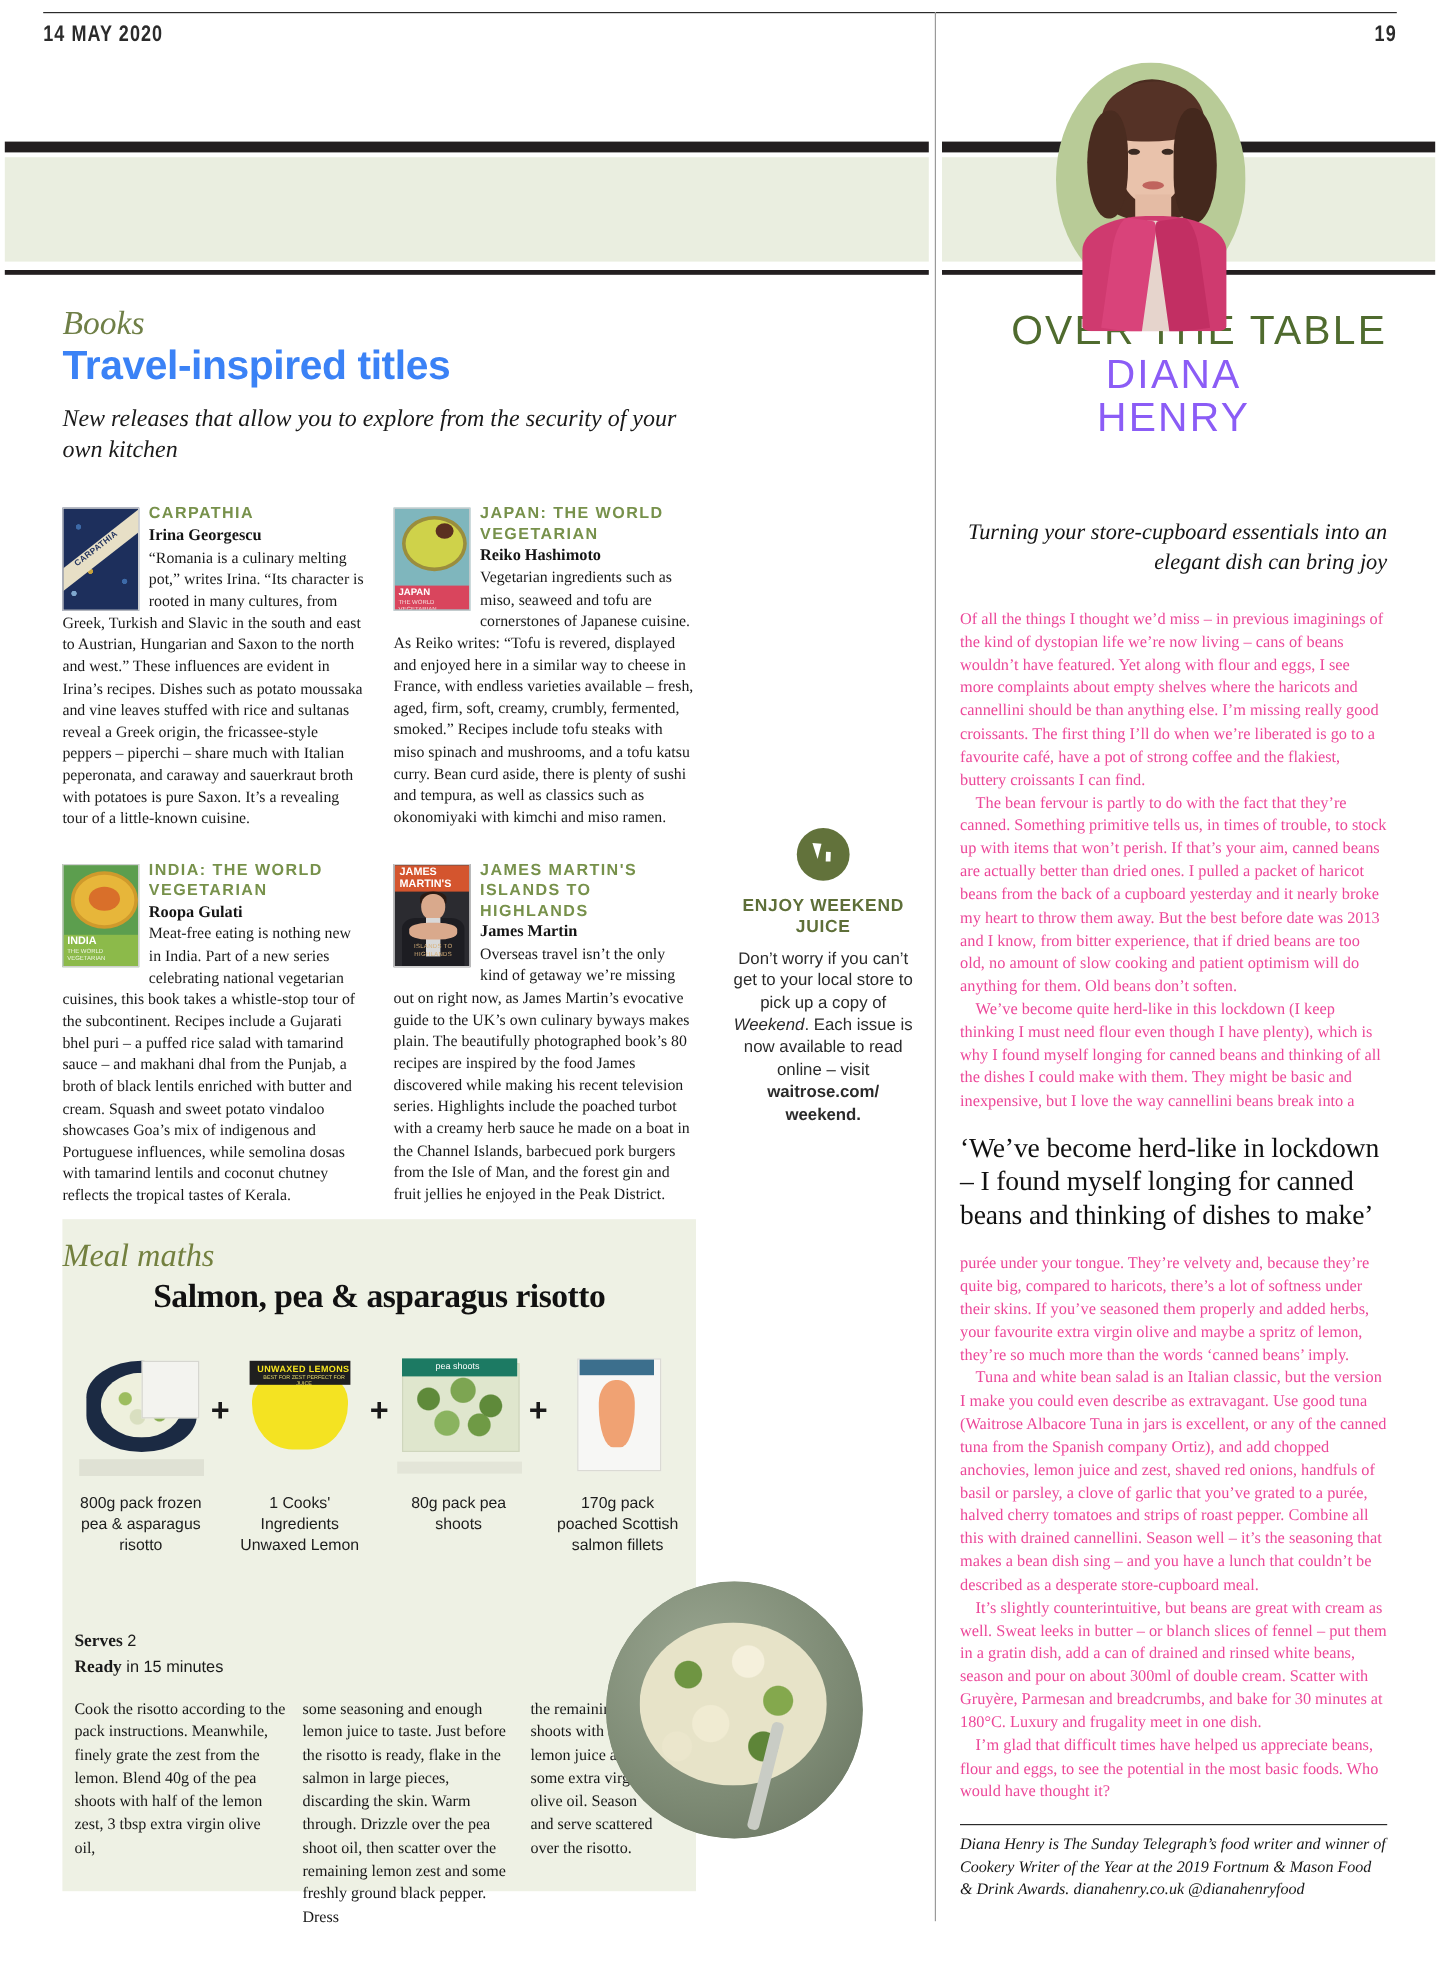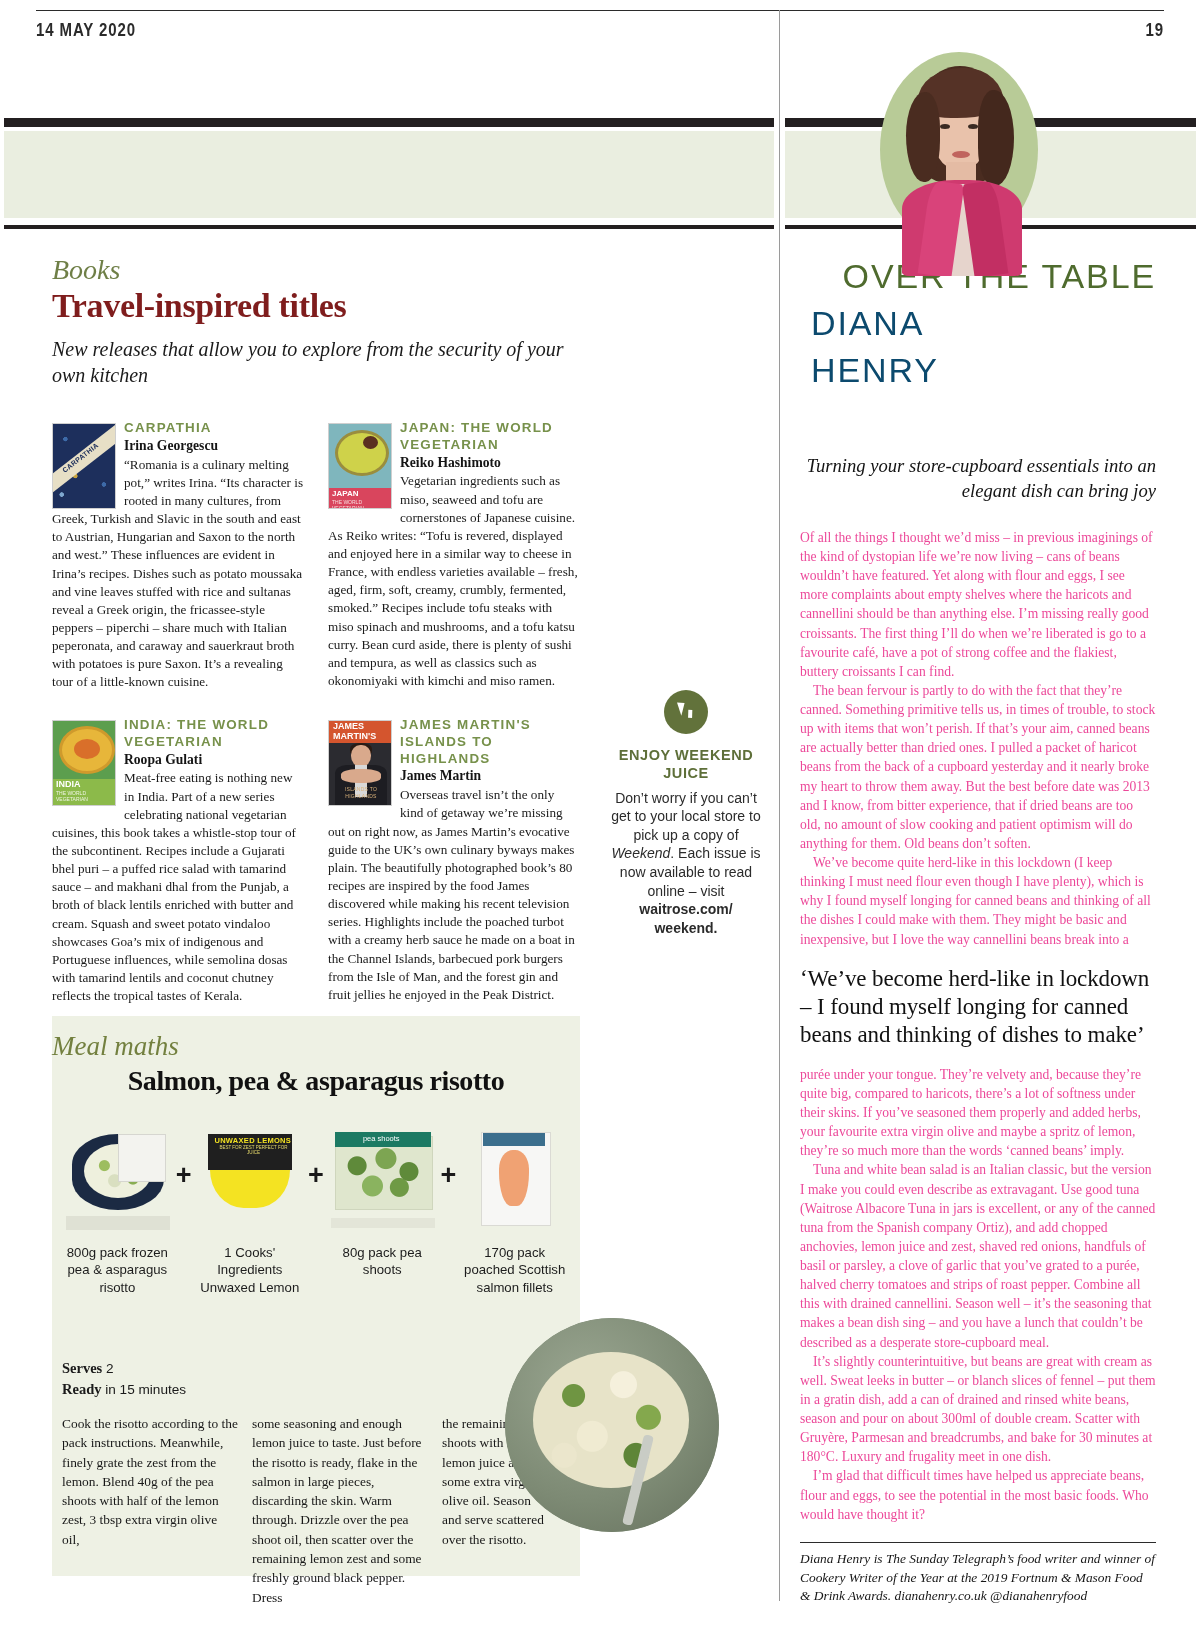--- a/index.html
+++ b/index.html
@@ -200,27 +200,27 @@
   }
   .kicker {
     font-family: "Liberation Serif", serif;
     font-style: italic;
     font-size: 28px;
     color: #6f7f47;
     margin: 0 0 4px 0;
     line-height: 1.05;
   }
   .headline {
-    font-family: Liberation Serif, serif;
+    font-family: Liberation Sans, sans-serif;
     font-weight: bold;
     font-size: 34px;
     letter-spacing: -0.01em;
     margin: 0 0 12px 0;
     line-height: 1.05;
-    color: #7f1d1d;
+    color: #3b82f6;
   }
   .standfirst {
     font-family: "Liberation Serif", serif;
     font-style: italic;
     font-size: 20px;
     line-height: 1.32;
     margin: 0;
     color: #1a1a1a;
   }
 
@@ -541,21 +541,21 @@
   }
 
   .pk-lemon {
     position: absolute; left: 16px; top: 12px;
     width: 80px; height: 68px;
     background: #f4e322;
     border-radius: 46% 46% 42% 42% / 40% 40% 56% 56%;
   }
   .pk-lemon-band {
     position: absolute; left: 14px; top: 6px;
-    width: 84px; height: 36px;
+    width: 84px; height: 20px;
     background: #1f1f1f;
   }
   .pk-lemon-band span {
     position: absolute; left: 6px; top: 2px;
     font-family: "Liberation Sans", sans-serif;
     font-size: 7.5px; color: #f4e322; font-weight: bold;
     letter-spacing: .04em;
   }
   .pk-lemon-band i {
     position: absolute; left: 6px; top: 11px;
@@ -690,24 +690,24 @@
     color: #4f6b2e;
     text-align: right;
     line-height: 1.06;
     margin: 0;
   }
   .otb-name {
     font-family: "Liberation Sans", sans-serif;
     font-weight: normal;
     font-size: 34px;
     letter-spacing: 0.055em;
-    color: #0c4a6e;
-    text-align: left;
+    color: #8b5cf6;
+    text-align: center;
     line-height: 1.06;
-    margin: 11px;
+    margin: 0;
   }
   .otb-standfirst {
     font-family: "Liberation Serif", serif;
     font-style: italic;
     font-size: 18.6px;
     line-height: 1.34;
     text-align: right;
     color: #141414;
     margin: 66px 0 0 0;
   }

